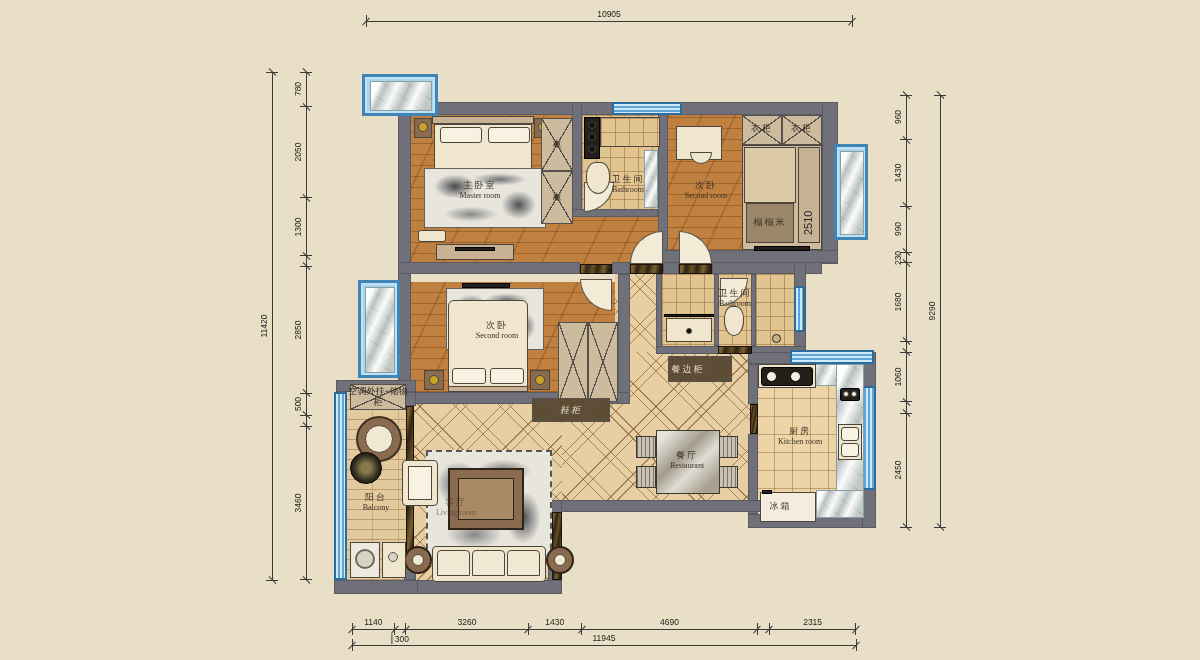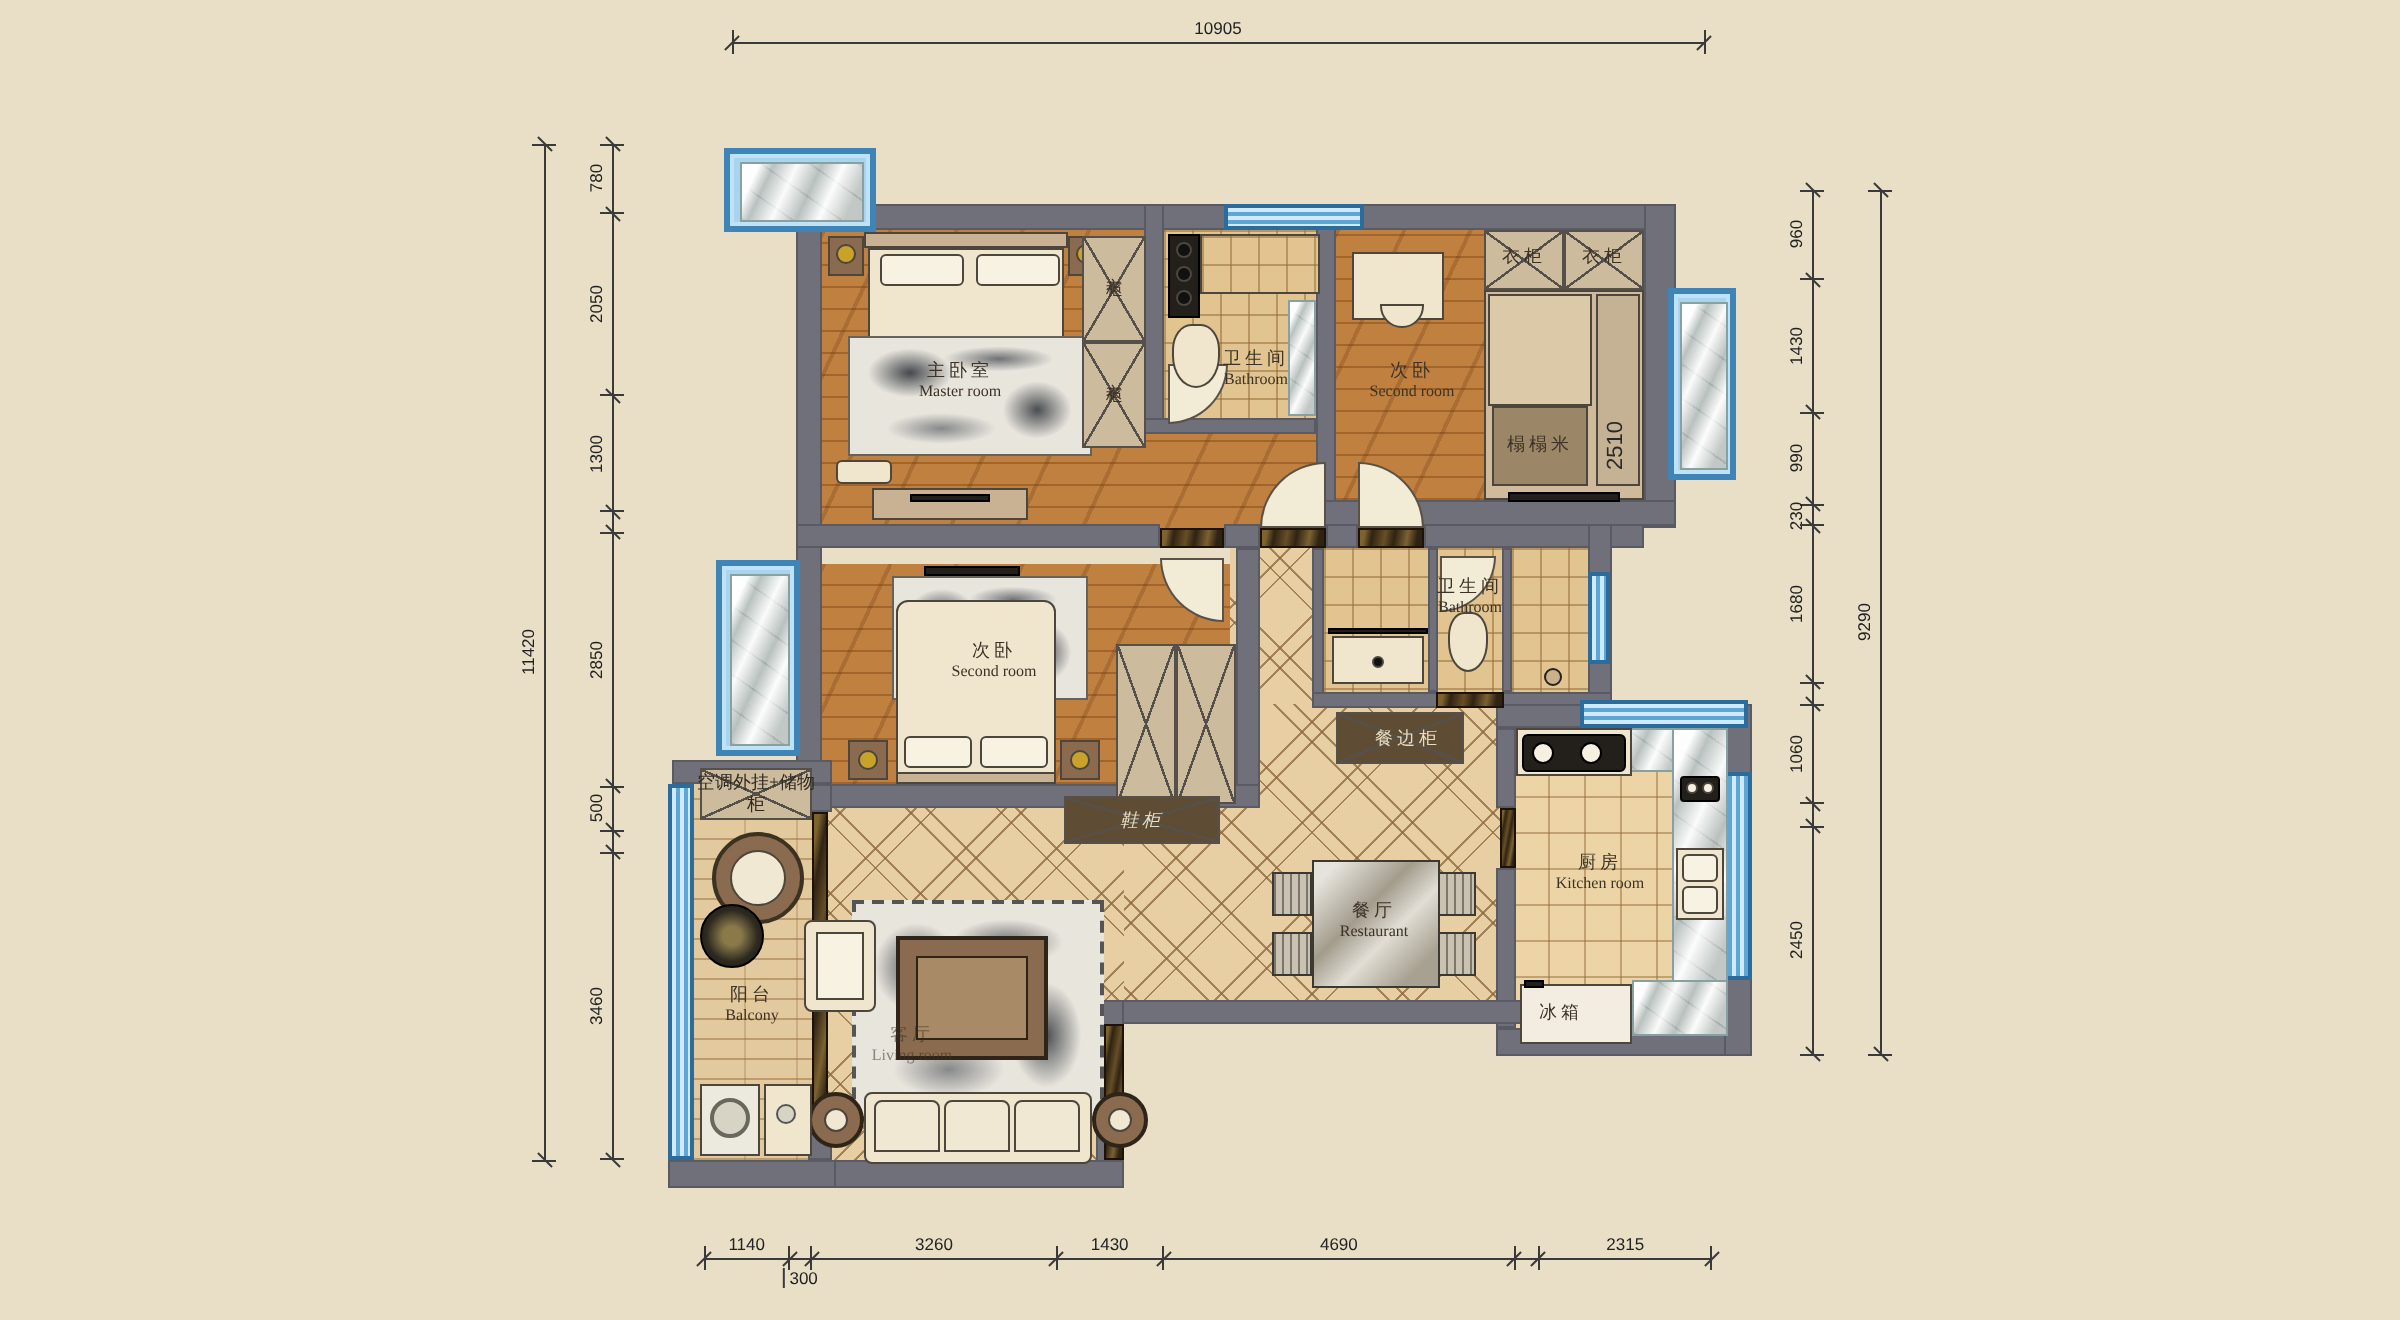--- a/index.html
+++ b/index.html
@@ -256,21 +256,21 @@
   <div class="fur dark" style="left:762px;top:490px;width:10px;height:4px;"></div>
   <div class="rlabel" style="left:760px;top:500px;width:41px;height:12px;">
       <span class="cn">冰箱</span>
     </div>
   <div class="rlabel" style="left:762px;top:424px;width:76px;height:24px;">
     <span class="cn">厨房</span>
     <span class="en">Kitchen room</span>
   </div>
 
   <div class="xh dark" style="left:668px;top:356px;width:64px;height:26px;"></div>
-  <div class="rlabel" style="left:668px;top:363px;width:72px;height:12px;">
+  <div class="rlabel" style="left:652px;top:363px;width:72px;height:12px;">
       <span class="cn tiny" style="color:#e6dcc2;">餐边柜</span>
     </div>
   <div class="glass stripe fur" style="left:636px;top:436px;width:20px;height:22px;"></div>
   <div class="glass stripe fur" style="left:718px;top:436px;width:20px;height:22px;"></div>
   <div class="glass stripe fur" style="left:636px;top:466px;width:20px;height:22px;"></div>
   <div class="glass stripe fur" style="left:718px;top:466px;width:20px;height:22px;"></div>
   <div class="glass" style="position:absolute;left:656px;top:430px;width:62px;height:62px;"></div>
   <div class="rlabel" style="left:656px;top:448px;width:62px;height:24px;">
     <span class="cn">餐厅</span>
     <span class="en">Restaurant</span>
@@ -278,21 +278,21 @@
 
   <div class="xh dark" style="left:532px;top:398px;width:78px;height:24px;"></div>
   <div class="rlabel" style="left:532px;top:404px;width:78px;height:12px;font-style:italic;">
       <span class="cn tiny" style="color:#e6dcc2;">鞋柜</span>
     </div>
   <div class="ink" style="left:426px;top:450px;width:122px;height:106px;border:2px dashed #555;"></div>
   <div class="fur" style="left:402px;top:460px;width:36px;height:46px;border-radius:4px;"></div>
   <div class="fur" style="left:408px;top:466px;width:24px;height:34px;background:#f7f2e2;"></div>
   <div class="fur brn" style="left:448px;top:468px;width:76px;height:62px;border:2px solid #2e2418;"></div>
   <div class="fur" style="left:458px;top:478px;width:56px;height:42px;background:#a8однако;background:#a98a66;border:1px solid #2e2418;"></div>
-  <div class="rlabel" style="left:426px;top:510px;width:60px;height:24px;opacity:.55;text-align:center;">
+  <div class="rlabel" style="left:426px;top:495px;width:60px;height:24px;opacity:.55;text-align:center;">
     <span class="cn">客厅</span>
     <span class="en">Living room</span>
   </div>
   <div class="fur" style="left:432px;top:546px;width:114px;height:36px;border-radius:4px;"></div>
   <div class="fur" style="left:437px;top:550px;width:33px;height:26px;background:#f0e8d2;border-radius:4px 4px 0 0;"></div>
   <div class="fur" style="left:472px;top:550px;width:33px;height:26px;background:#f0e8d2;border-radius:4px 4px 0 0;"></div>
   <div class="fur" style="left:507px;top:550px;width:33px;height:26px;background:#f0e8d2;border-radius:4px 4px 0 0;"></div>
   <div class="fur circle brn" style="left:404px;top:546px;width:28px;height:28px;border:2px solid #2e2418;"></div>
   <div class="fur circle" style="left:412px;top:554px;width:12px;height:12px;background:#f0e8d2;"></div>
   <div class="fur circle brn" style="left:546px;top:546px;width:28px;height:28px;border:2px solid #2e2418;"></div>
@@ -338,20 +338,26 @@
         </div>
         <div class="seg" style="flex-grow: 4690;">
           <span class="dlabel">4690</span>
         </div>
         <div class="seg" style="flex-grow: 320;"></div>
         <div class="seg" style="flex-grow: 2315;">
           <span class="dlabel">2315</span>
         </div>
         <div class="seg" style="flex-grow: 0;"></div>
       </div>
+      <div class="segs" style="flex: 0 0 16px;">
+        <div class="seg" style="flex-grow: 1;">
+          <span class="dlabel">11945</span>
+        </div>
+        <div class="seg" style="flex-grow: 0;"></div>
+      </div>
     </div>
   <div class="dim v" style="left:256px;top:72px;height:508px;">
       <div class="segs" style="flex: 0 0 16px;">
         <div class="seg" style="flex-grow: 1;">
           <span class="dlabel">11420</span>
         </div>
         <div class="seg" style="flex-grow: 0;"></div>
       </div>
       <div class="segs" style="flex: 0 0 16px;">
         <div class="seg" style="flex-grow: 780;">

